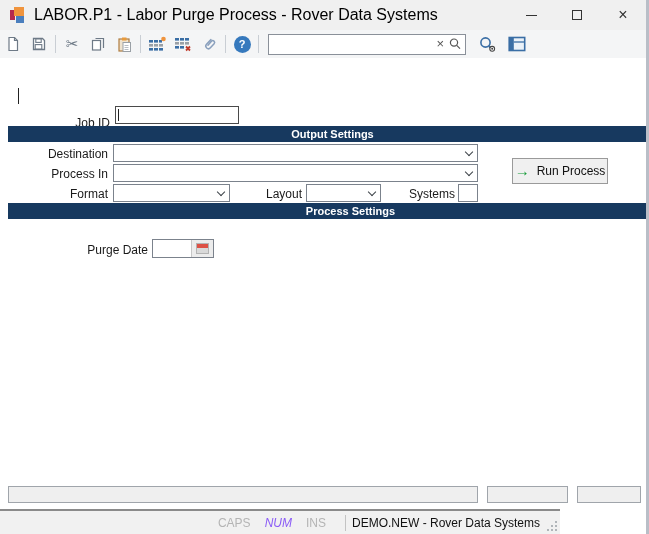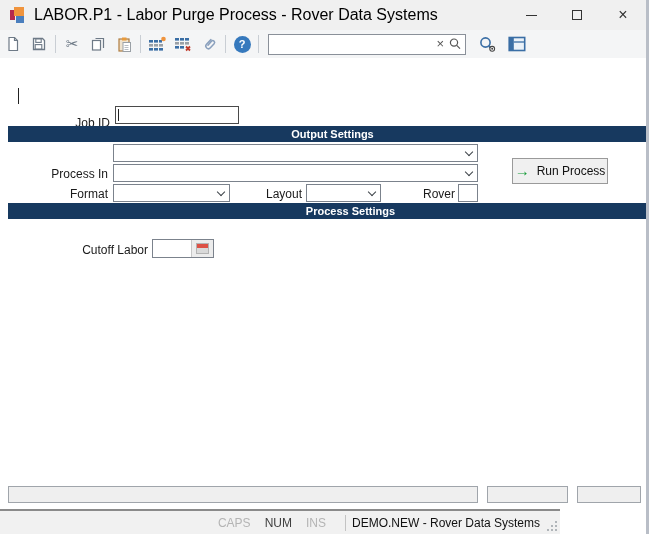--- a/index.html
+++ b/index.html
@@ -63,21 +63,21 @@
              display:flex; align-items:center; justify-content:center; }
   .cal-icon{ width:13px; height:11px; background:#d9d9d9; border:1px solid #b3b3b3; position:relative; }
   .cal-icon::before{ content:""; position:absolute; left:0; top:0; width:100%; height:4px; background:#dd5145; }
   .status-field{ position:absolute; top:406px; height:17px; background:#efefef; border:1px solid #a0a5ab; }
   
   .statusbar{ position:absolute; left:0; top:509px; width:560px; height:25px; background:#f1f1f1;
               border-top:2px solid #8a8a8a; display:flex; align-items:center; font-size:12px; }
   .sb-spacer{ flex:1; }
   .sb-key{ padding:0 7px; }
   .sb-dim{ color:#b4b4b4; }
-  .sb-on{ color:#404040; }
+  .sb-on{ color:#8b5cf6;font-style:italic; }
   .sb-div{ width:1px; height:16px; background:#c3c3c3; margin:0 6px 0 12px; }
   .sb-session{ color:#111; margin-right:20px; white-space:nowrap; }
   .grip{ position:absolute; right:2px; bottom:2px; }
   svg{ display:block; }
 </style>
 </head>
 <body>
 
 <div class="window">
 
@@ -232,20 +232,21 @@
   <div class="formarea">
 
     <div class="ibeam" style="left:18px; top:8px; height:16px;"></div>
 
     <span class="flabel" style="left:0; top:36px; width:110px;padding-left:8px;">Job ID</span>
     <input class="field-input" style="left: 115px; top: 26px; width: 124px; height: 18px;" type="text" value="">
     <div class="ibeam" style="left:118px; top:29px; height:12px;"></div>
 
     <div class="section-bar" style="top:46px;">Output Settings</div>
 
+    <span class="flabel" style="left:0; top:67px; width:108px;">Destination</span>
     <div class="combo" style="left:113px; top:64px; width:365px;">
       <span class="combo-value"></span>
       <span class="chevron"></span>
     </div>
 
     <span class="flabel" style="left:0; top:87px; width:108px;">Process In</span>
     <div class="combo" style="left:113px; top:84px; width:365px;">
       <span class="combo-value"></span>
       <span class="chevron"></span>
     </div>
@@ -253,31 +254,31 @@
     <span class="flabel" style="left:0; top:107px; width:108px;">Format</span>
     <div class="combo" style="left:113px; top:104px; width:117px;">
       <span class="combo-value"></span>
       <span class="chevron"></span>
     </div>
     <span class="flabel" style="left:236px; top:107px; width:66px;">Layout</span>
     <div class="combo" style="left:306px; top:104px; width:75px;">
       <span class="combo-value"></span>
       <span class="chevron"></span>
     </div>
-    <span class="flabel" style="left:385px; top:107px; width:70px;">Rover</span>
+    <span class="flabel" style="left:385px; top:107px; width:70px;">Systems</span>
     <input class="field-input" style="left: 458px; top: 104px; width: 20px; height: 18px; border-color: rgb(123, 130, 140);" type="text" value="">
 
     <div class="run-btn">
       <span class="run-arrow">→</span>
       <span>Run Process</span>
     </div>
 
     <div class="section-bar" style="top:123px;padding-left:36px;">Process Settings</div>
 
-    <span class="flabel" style="left:0; top:163px; width:148px;">Cutoff Labor</span>
+    <span class="flabel" style="left:0; top:163px; width:148px;">Purge Date</span>
     <div class="datefield">
       <span class="date-text combo-value"></span>
       <span class="date-btn">
         <span class="cal-icon"></span>
       </span>
     </div>
 
     <div class="status-field" style="left:8px; width:470px;"></div>
     <div class="status-field" style="left:487px; width:81px;"></div>
     <div class="status-field" style="left:577px; width:64px;"></div>

